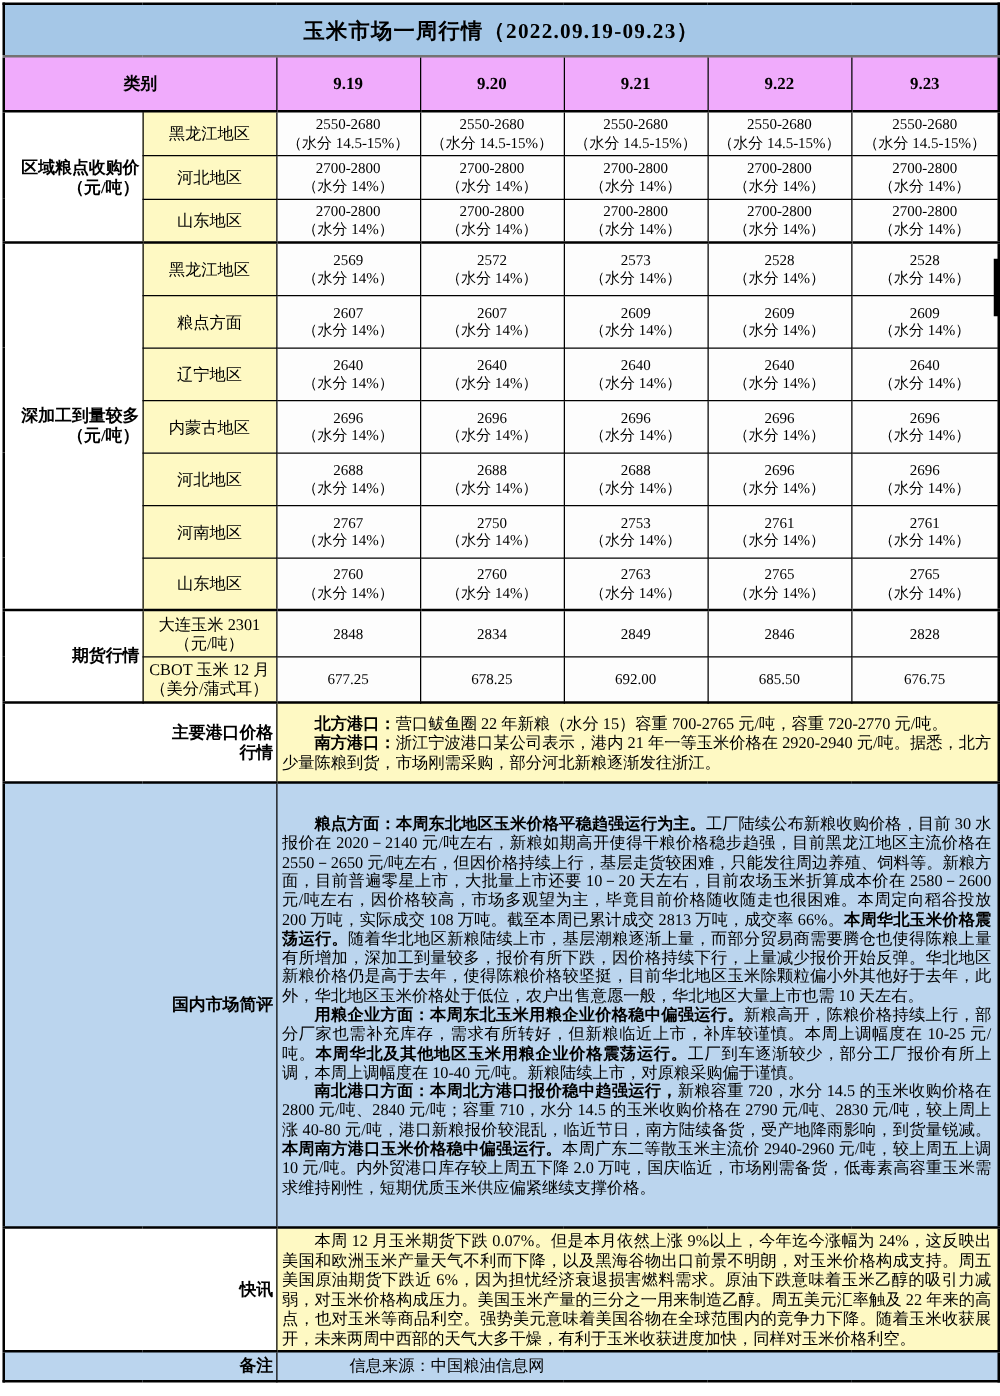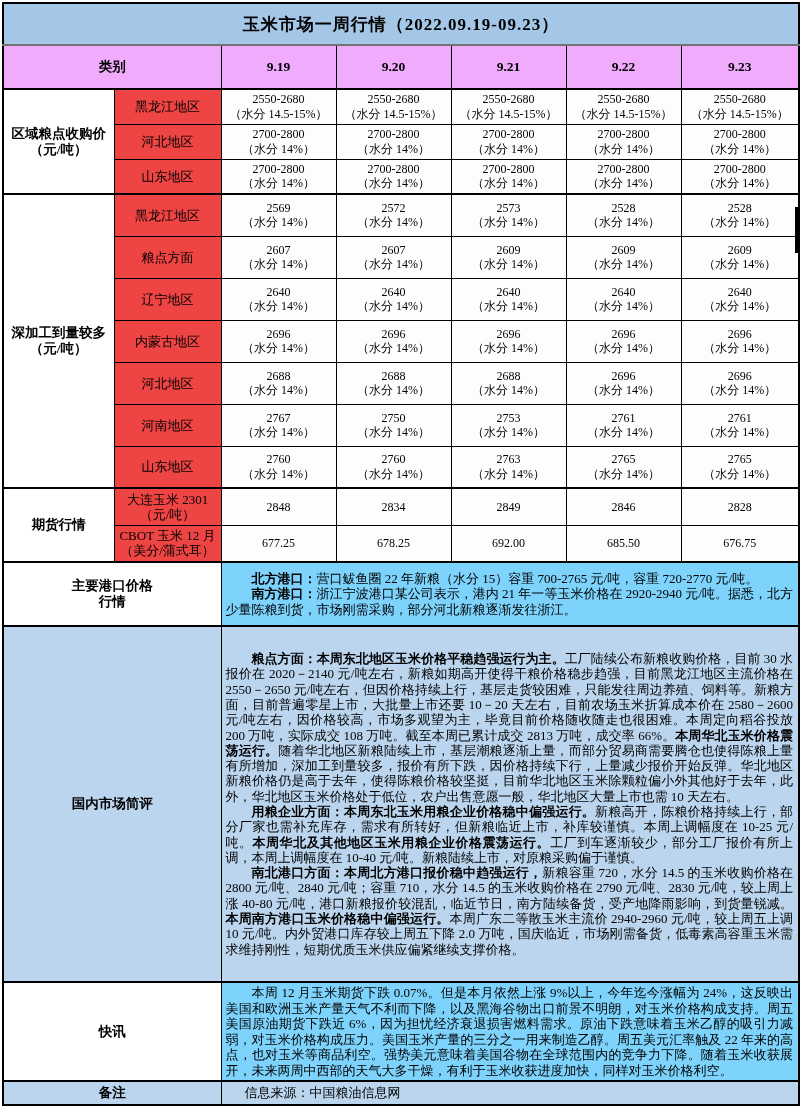--- a/index.html
+++ b/index.html
@@ -18,34 +18,34 @@
     text-align:center; border-bottom:2px solid #737373; letter-spacing:1px;
   }
   .head-row th {
     height:44px; background:#f0abfc; font-size:13.5px; font-weight:bold;
     text-align:center; border-bottom:2px solid #000;
   }
   tr.s1 > * { height:35px; }
   tr.s2 > * { height:42px; }
   tr.s3 > * { height:37px; }
   tr.sec-top > * { border-top:2px solid #000; }
-  th.sec-label { font-size:13.5px; font-weight:bold; text-align:center; background:#fff;margin-top:32px; }
+  th.sec-label { font-size:13.5px; font-weight:bold; text-align:right; background:#fff;margin-top:32px; }
   th.sec-label div { line-height:16px; }
-  th.row-label { font-size:13px; font-weight:normal; text-align:center; background:#ef4444; }
+  th.row-label { font-size:13px; font-weight:normal; text-align:center; background:#fef9c3; }
   th.row-label div { line-height:15px; }
   td.cell { text-align:center; font-size:12px; background:#fdfdfd;margin-left:28px; }
   td.cell div { line-height:14.5px; }
-  .text-cell { font-size:13px; padding:2px 5px 2px 4px; background:#7dd3fc; }
+  .text-cell { font-size:13px; padding:2px 5px 2px 4px; background:#fef9c3; }
   .para { margin:0; text-indent:2em; line-height:15.5px; text-align:justify; }
   .ports-cell { height:64px; }
   .review-cell { height:356px; }
   .review-cell .para { line-height:15.3px; }
   .news-cell { height:75px; }
   tr.remark-row > * { height:22px; }
-  .remark-cell { padding-left:23px; font-size:13px; }
+  .remark-cell { padding-left:58px; font-size:13px; }
   .blue-row > * { background:#bbd5ee !important; }
   .artifact { position:absolute; right:0px; top:207px; width:5px; height:46px; background:#000; }
 </style>
 </head>
 <body>
 
 <table id="market">
   <colgroup>
     <col style="width:111px">
       <col style="width:107px">

